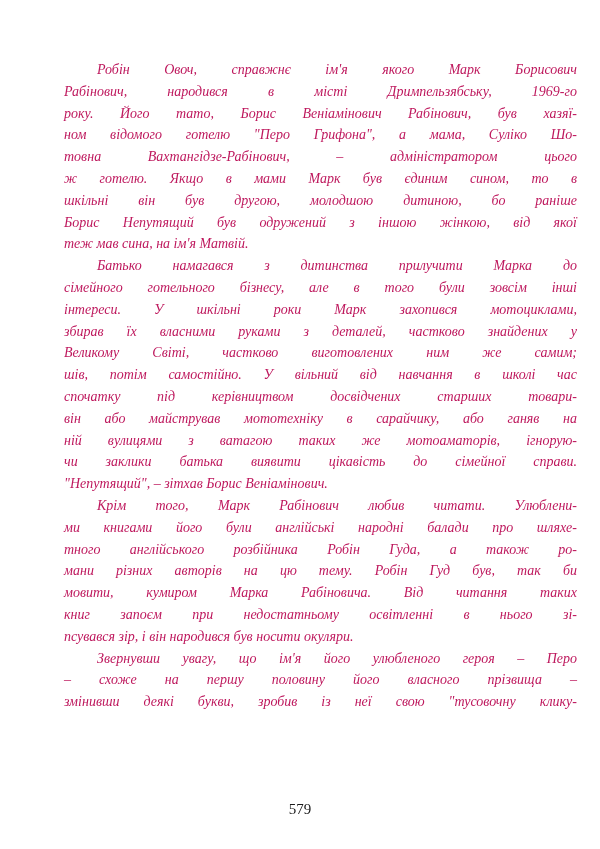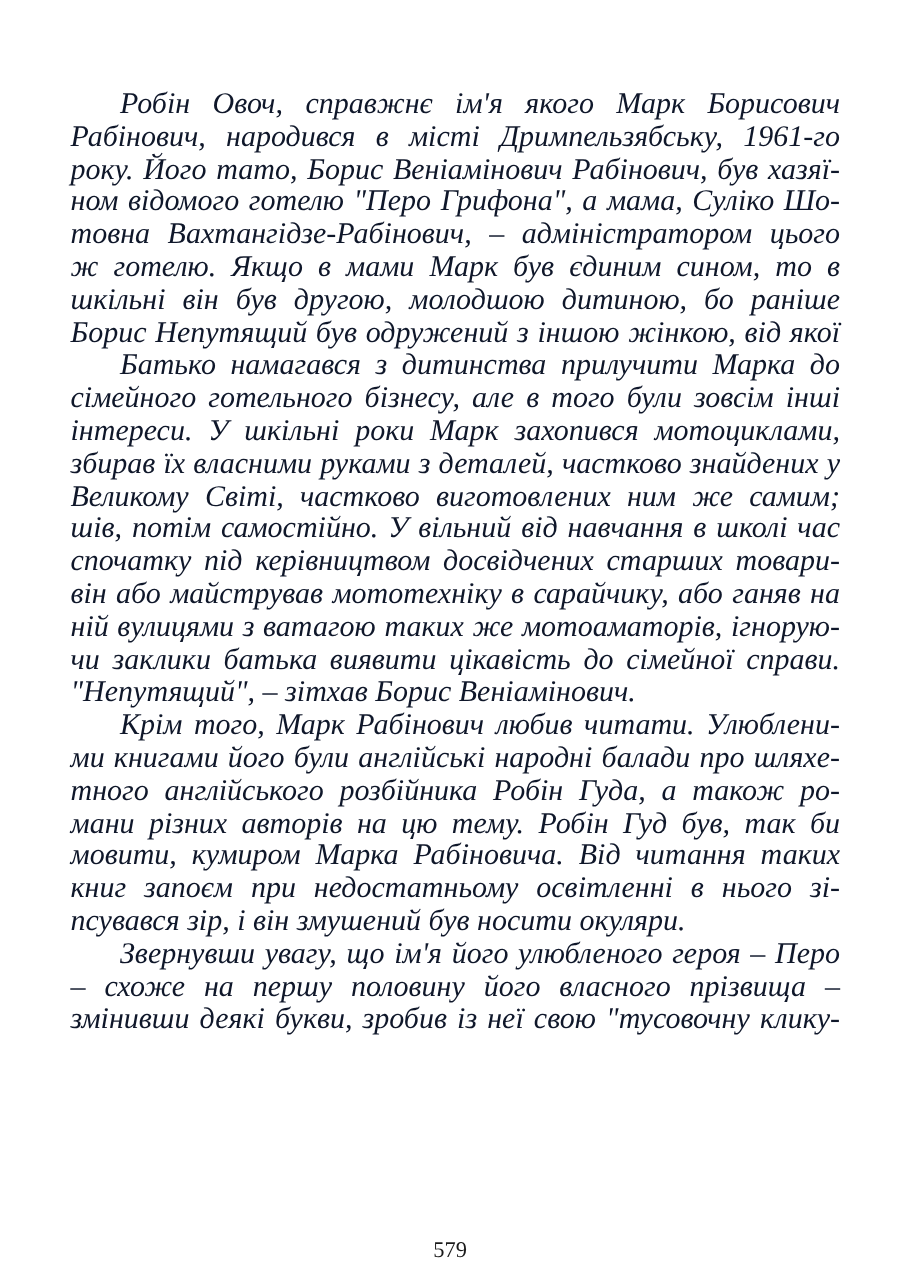--- a/index.html
+++ b/index.html
@@ -8,27 +8,27 @@
       background: #ffffff;
     }
     body {
       width: 600px;
       height: 849px;
       position: relative;
       overflow: hidden;
     }
     .page {
       position: absolute;
-      left: 47px;
+      left: 64px;
       top: 59px;
       width: 513px;
       font-family: "Liberation Serif", "DejaVu Serif", serif;
       font-style: italic;
-      font-size: 20px;
-      color: #0f172a;
+      font-size: 14px;
+      color: #be185d;
     }
     .line {
       display: block;
       height: 21.8px;
       line-height: 21.8px;
       white-space: nowrap;
       text-align: justify;
       text-align-last: justify;
     }
     .line.indent {
@@ -39,37 +39,37 @@
     }
     .page-number {
       position: absolute;
       left: 0;
       width: 600px;
       top: 801px;
       text-align: center;
       font-family: "Liberation Serif", "DejaVu Serif", serif;
       font-size: 15px;
       color: #1a1a1a;
-      margin-top: 25px;
     }
   </style>
 </head>
 <body>
 
 <div class="page">
 
   <div>
     <span class="line indent">Робін Овоч, справжнє ім'я якого Марк Борисович</span>
-    <span class="line">Рабінович, народився в місті Дримпельзябську, 1961-го</span>
+    <span class="line">Рабінович, народився в місті Дримпельзябську, 1969-го</span>
     <span class="line">року. Його тато, Борис Веніамінович Рабінович, був хазяї-</span>
     <span class="line">ном відомого готелю "Перо Грифона", а мама, Суліко Шо-</span>
     <span class="line">товна Вахтангідзе-Рабінович, – адміністратором цього</span>
     <span class="line">ж готелю. Якщо в мами Марк був єдиним сином, то в</span>
     <span class="line">шкільні він був другою, молодшою дитиною, бо раніше</span>
     <span class="line">Борис Непутящий був одружений з іншою жінкою, від якої</span>
+    <span class="line last">теж мав сина, на ім'я Матвій.</span>
   </div>
 
   <div>
     <span class="line indent">Батько намагався з дитинства прилучити Марка до</span>
     <span class="line">сімейного готельного бізнесу, але в того були зовсім інші</span>
     <span class="line">інтереси. У шкільні роки Марк захопився мотоциклами,</span>
     <span class="line">збирав їх власними руками з деталей, частково знайдених у</span>
     <span class="line">Великому Світі, частково виготовлених ним же самим;</span>
     <span class="line">шів, потім самостійно. У вільний від навчання в школі час</span>
     <span class="line">спочатку під керівництвом досвідчених старших товари-</span>
@@ -79,21 +79,21 @@
     <span class="line last">"Непутящий", – зітхав Борис Веніамінович.</span>
   </div>
 
   <div>
     <span class="line indent">Крім того, Марк Рабінович любив читати. Улюблени-</span>
     <span class="line">ми книгами його були англійські народні балади про шляхе-</span>
     <span class="line">тного англійського розбійника Робін Гуда, а також ро-</span>
     <span class="line">мани різних авторів на цю тему. Робін Гуд був, так би</span>
     <span class="line">мовити, кумиром Марка Рабіновича. Від читання таких</span>
     <span class="line">книг запоєм при недостатньому освітленні в нього зі-</span>
-    <span class="line last">псувався зір, і він змушений був носити окуляри.</span>
+    <span class="line last">псувався зір, і він народився був носити окуляри.</span>
   </div>
 
   <div>
     <span class="line indent">Звернувши увагу, що ім'я його улюбленого героя – Перо</span>
     <span class="line">– схоже на першу половину його власного прізвища –</span>
     <span class="line">змінивши деякі букви, зробив із неї свою "тусовочну клику-</span>
   </div>
 </div>
 
 <div class="page-number">579</div>

